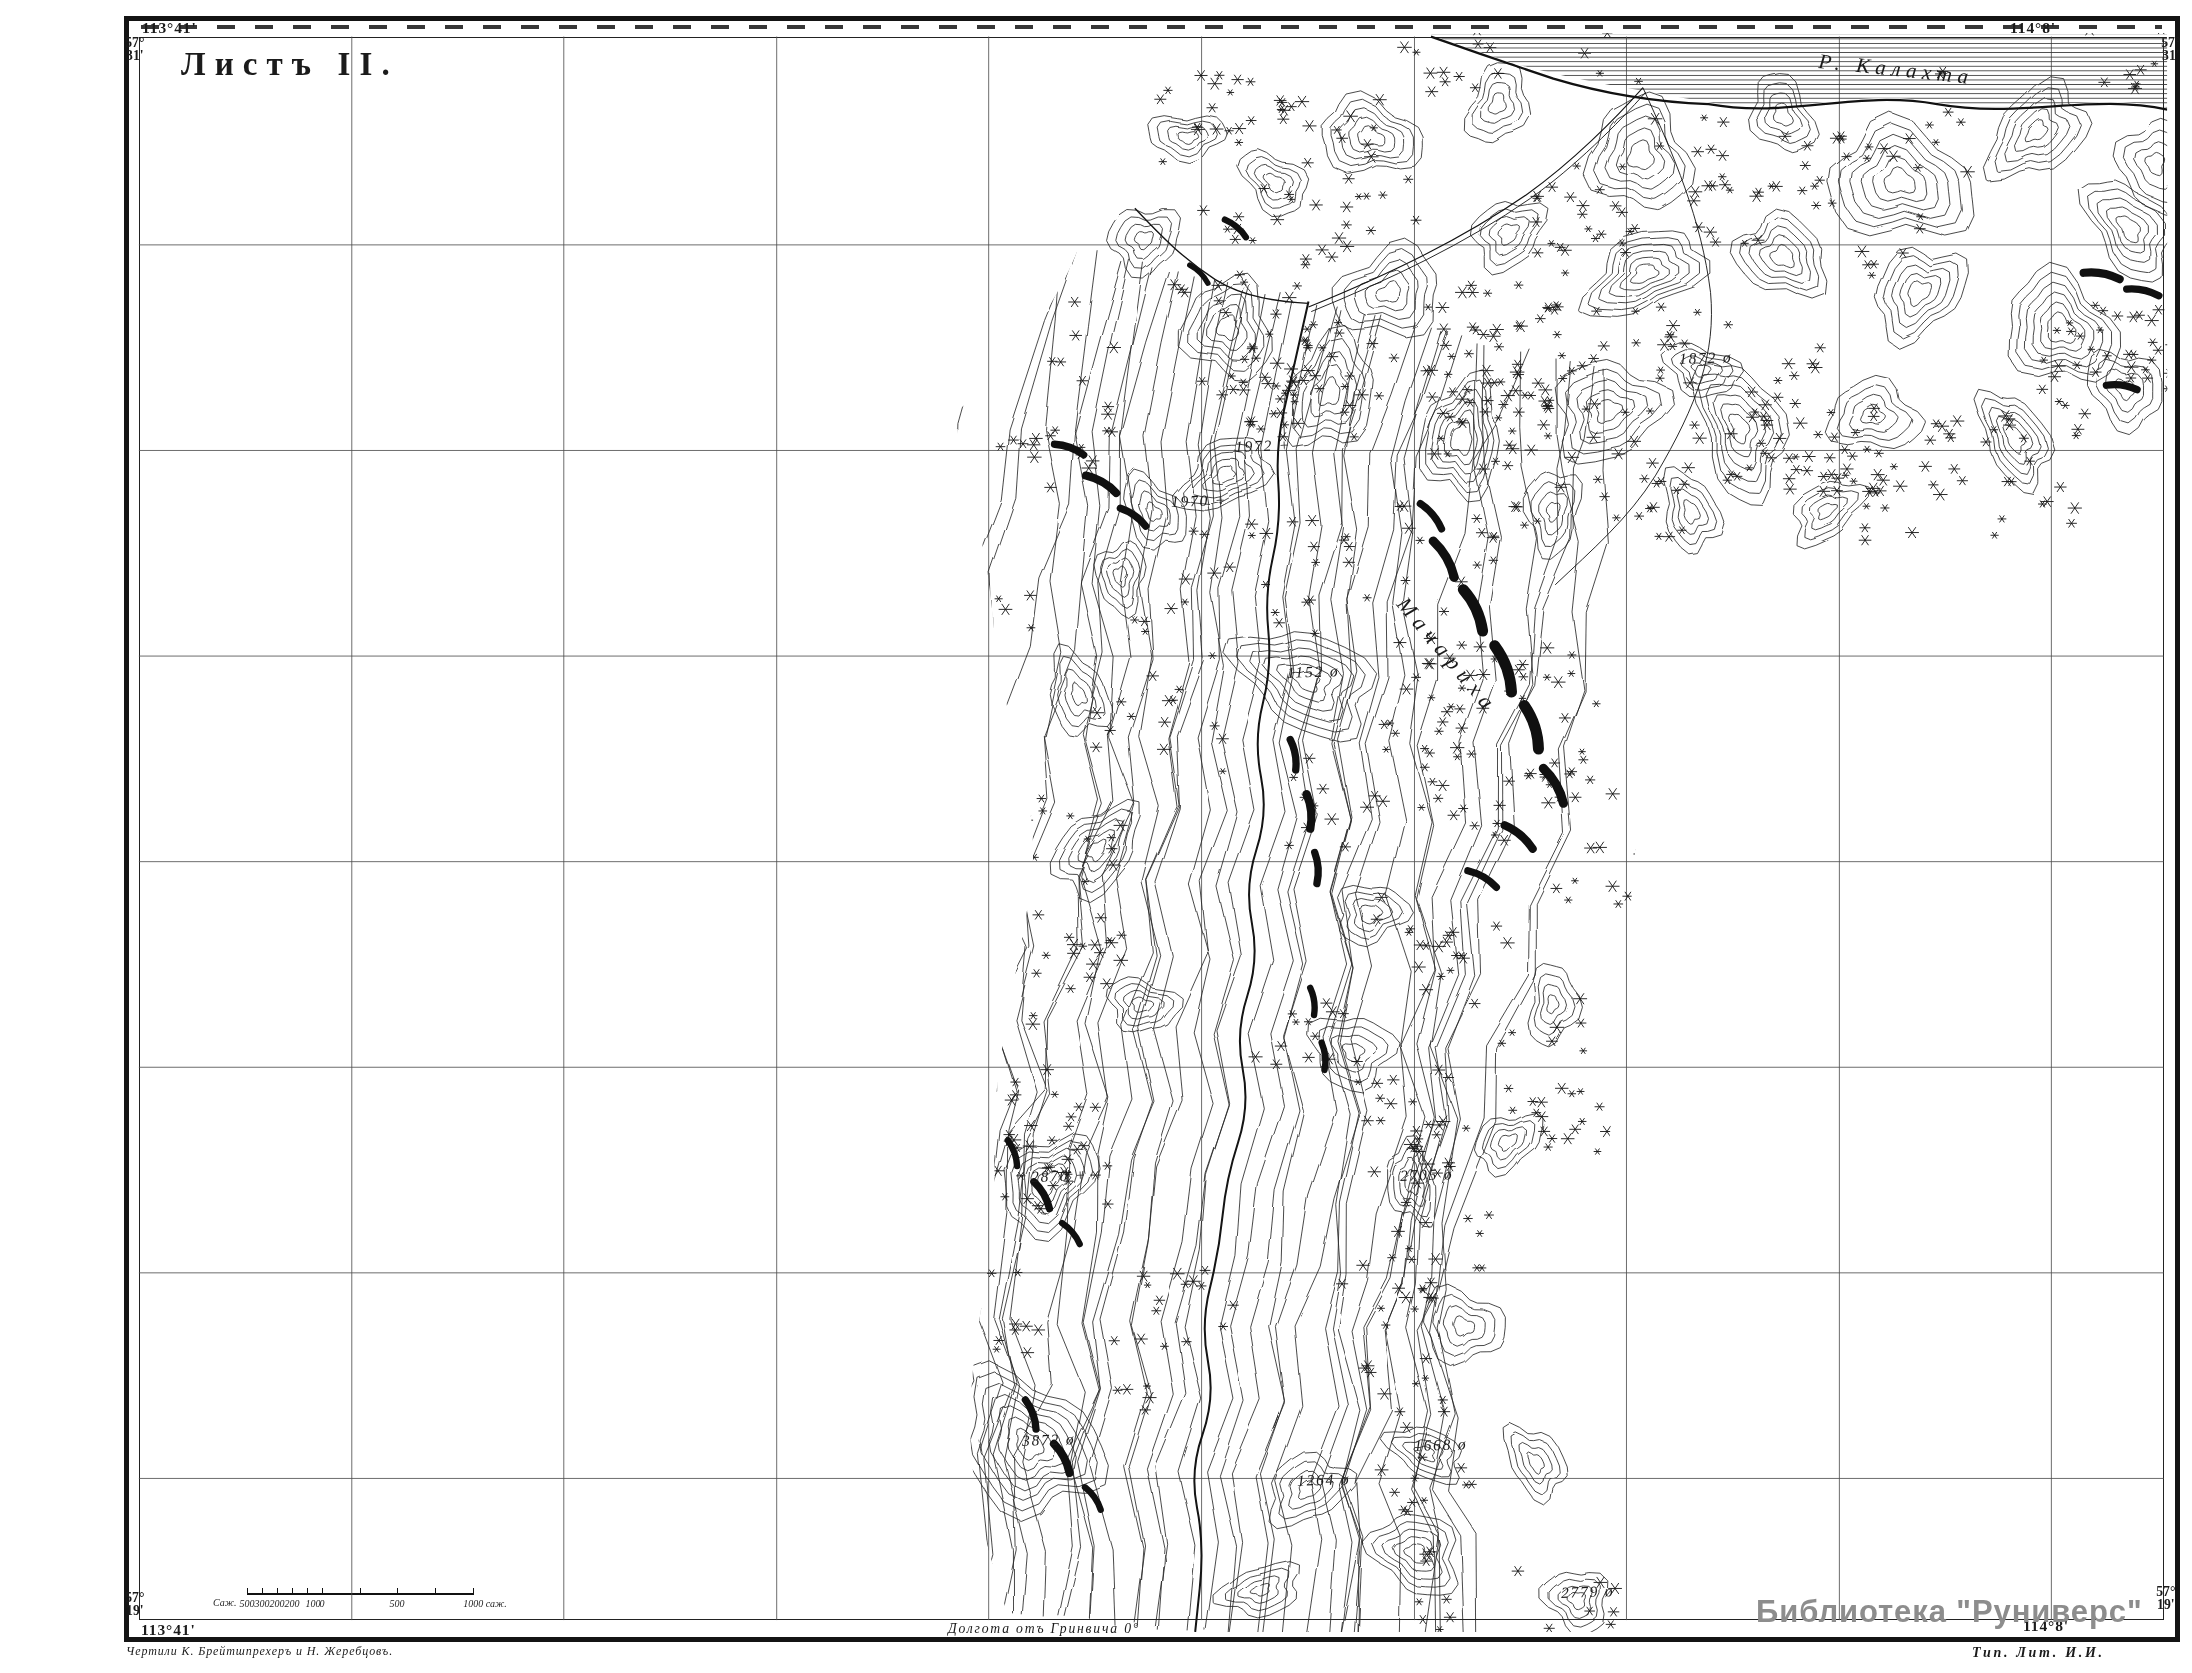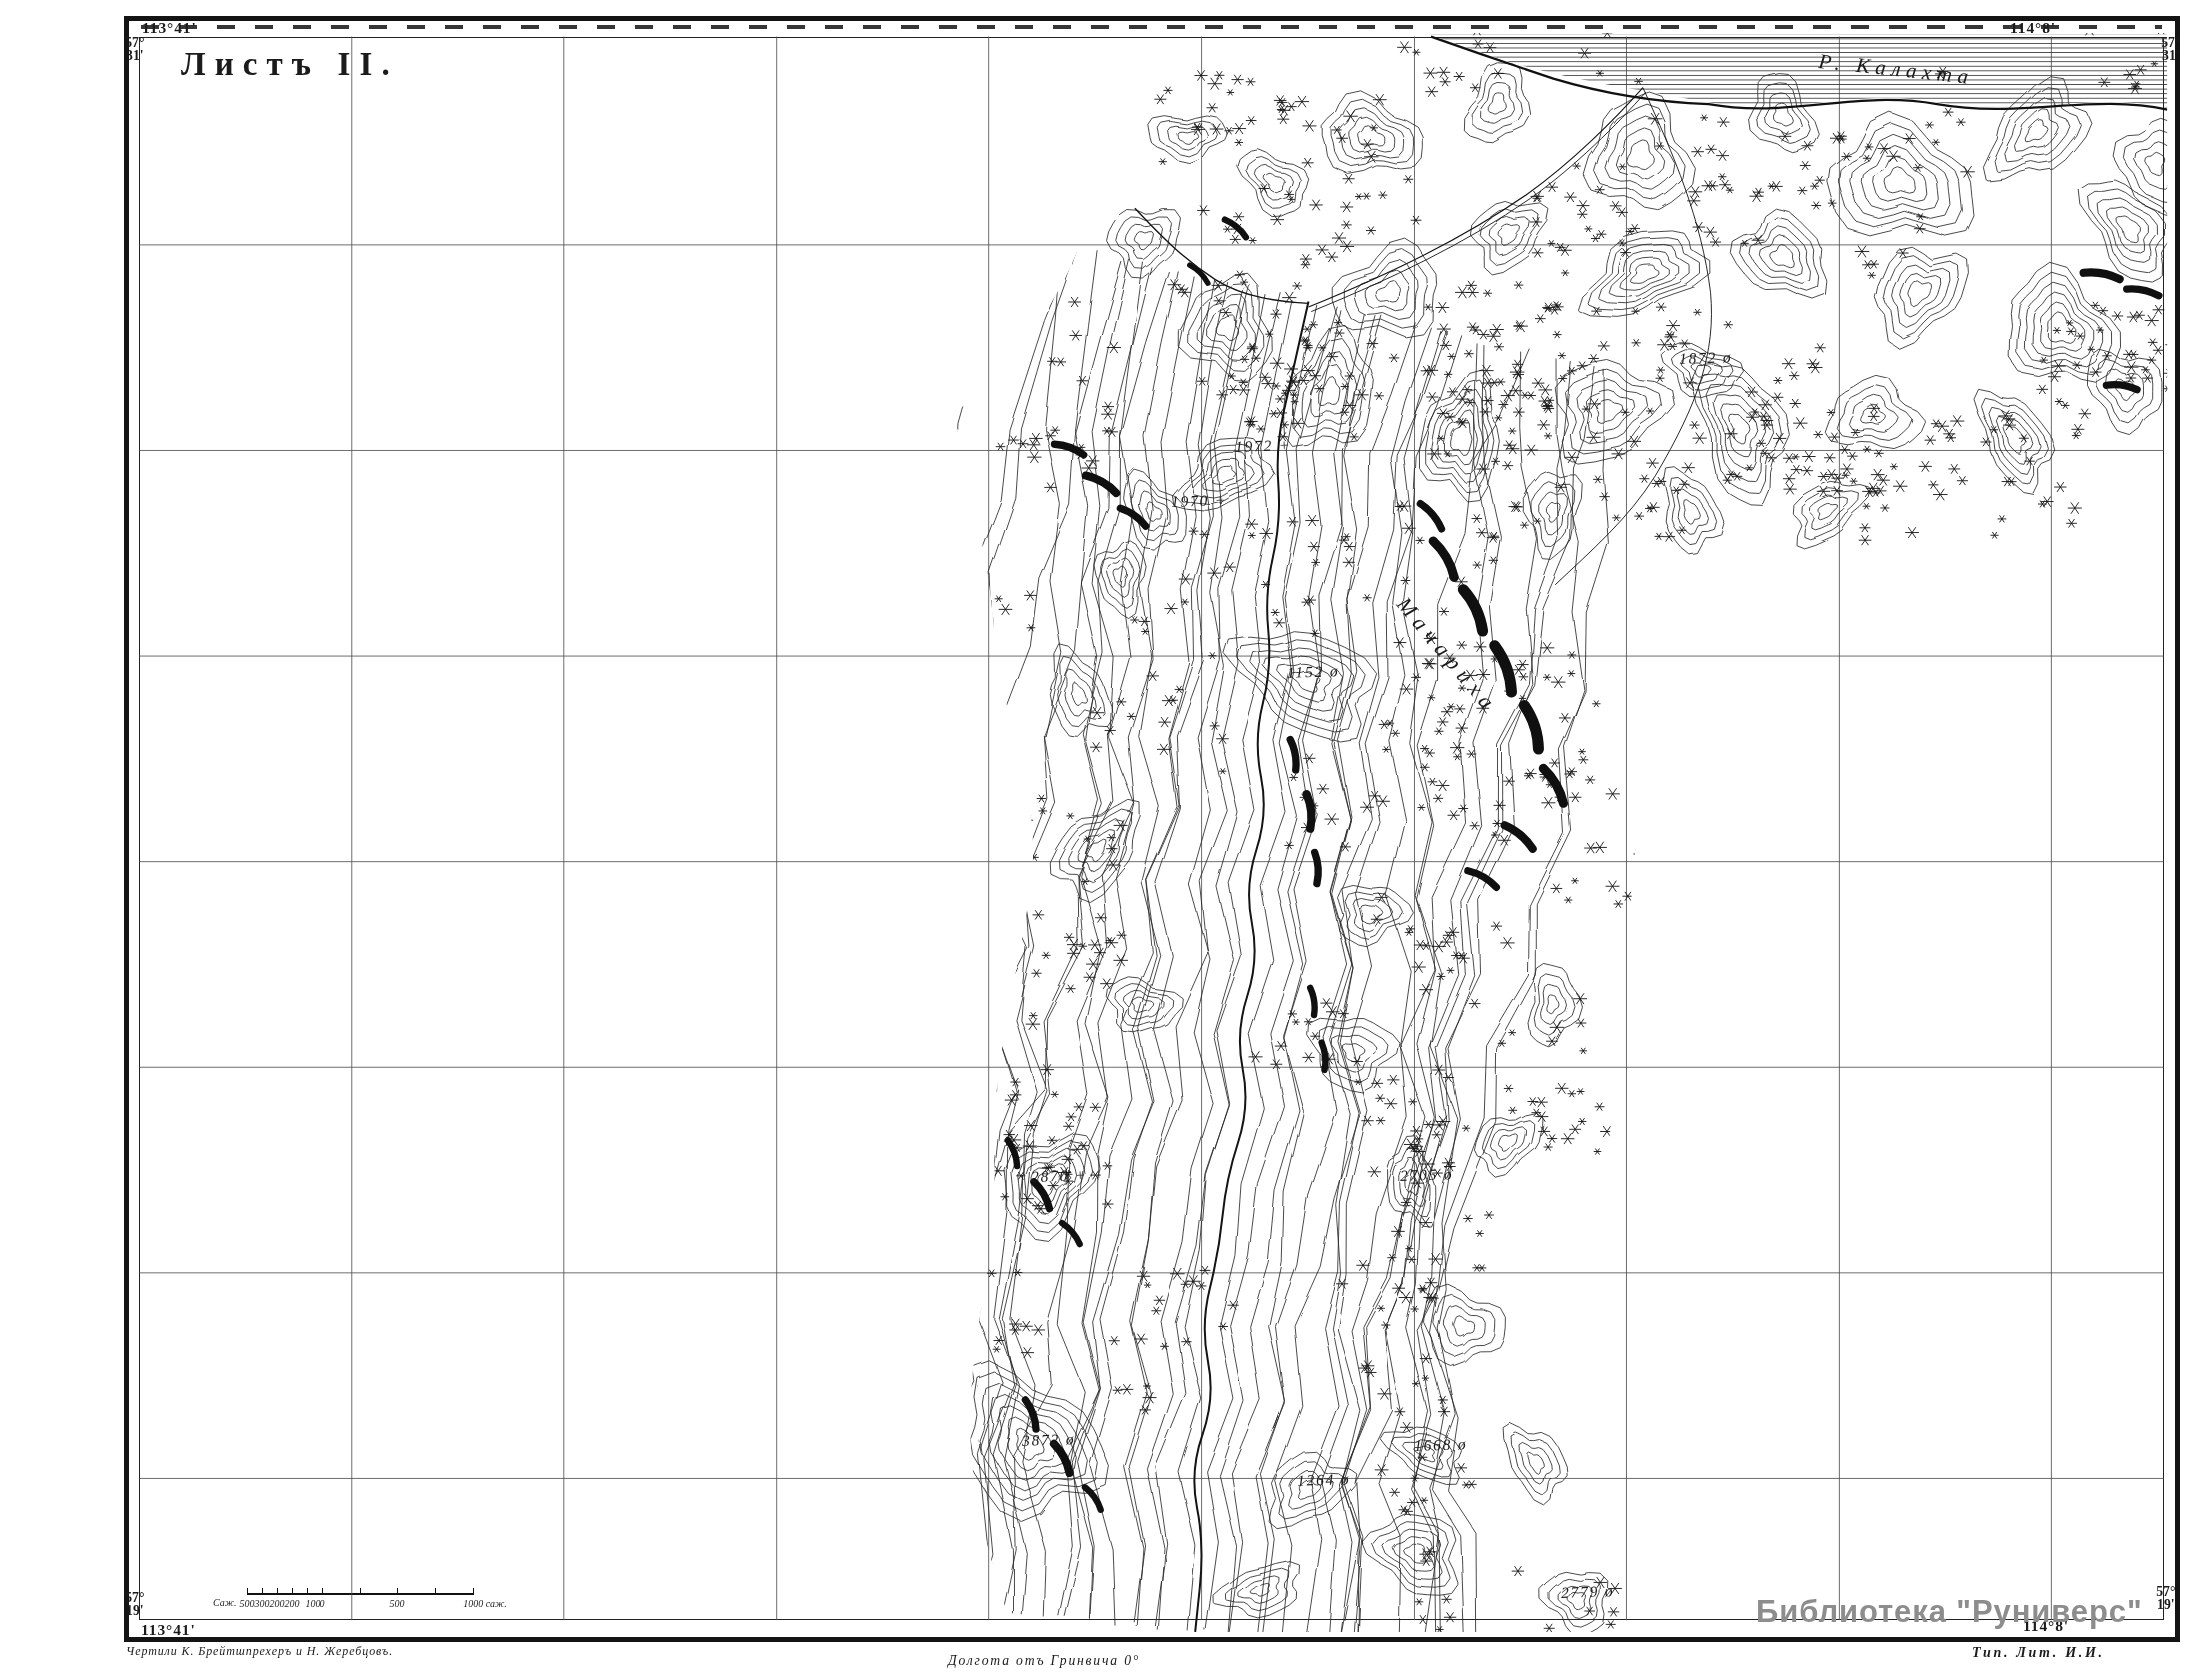--- a/index.html
+++ b/index.html
@@ -22,21 +22,21 @@
   .cstack{width:25.6px;text-align:center;font-size:13.7px;line-height:12.8px;font-weight:bold;}
   
   .title{left:181px;top:46px;font-size:33px;font-weight:bold;letter-spacing:9.1px;white-space:nowrap;}
   
   #scalebar{left:247px;top:1586px;width:226px;height:31px;}
   .sb-base{position:absolute;top:7.3px;left:0;width:226px;border-top:2.3px solid #111;}
   .sb-tick{position:absolute;top:1.8px;width:1.4px;height:7.3px;background:#111;}
   .sb-lab{position:absolute;top:12px;font-style:italic;font-size:10px;transform:translateX(-50%);white-space:nowrap;}
   .sb-prefix{position:absolute;left:-34px;top:11px;font-style:italic;font-size:10px;}
   
-  .lonnote{left:948px;top:1621px;font-style:italic;font-size:13.7px;letter-spacing:1.8px;white-space:nowrap;margin-top:32px;}
+  .lonnote{left:948px;top:1621px;font-style:italic;font-size:13.7px;letter-spacing:1.8px;white-space:nowrap;}
   .credits{left:126px;top:1644px;font-style:italic;font-size:12px;letter-spacing:0.9px;white-space:nowrap;}
   .printer{left:1972px;top:1645px;font-style:italic;font-weight:bold;font-size:14px;letter-spacing:2.7px;white-space:nowrap;}
   .watermark{left:1756px;top:1594px;font-family:"Liberation Sans","DejaVu Sans",sans-serif;
     font-weight:bold;font-size:31px;color:var(--wm);letter-spacing:0.9px;z-index:60;white-space:nowrap;}
   
   .elev{position:absolute;font-style:italic;font-size:15.5px;letter-spacing:1.8px;white-space:nowrap;z-index:30;transform:rotate(-2deg);}
   .riverlbl{position:absolute;font-style:italic;white-space:nowrap;transform-origin:0 0;z-index:30;}
   svg#terrain{left:0;top:0;z-index:10;pointer-events:none;}
 </style>
 </head>

